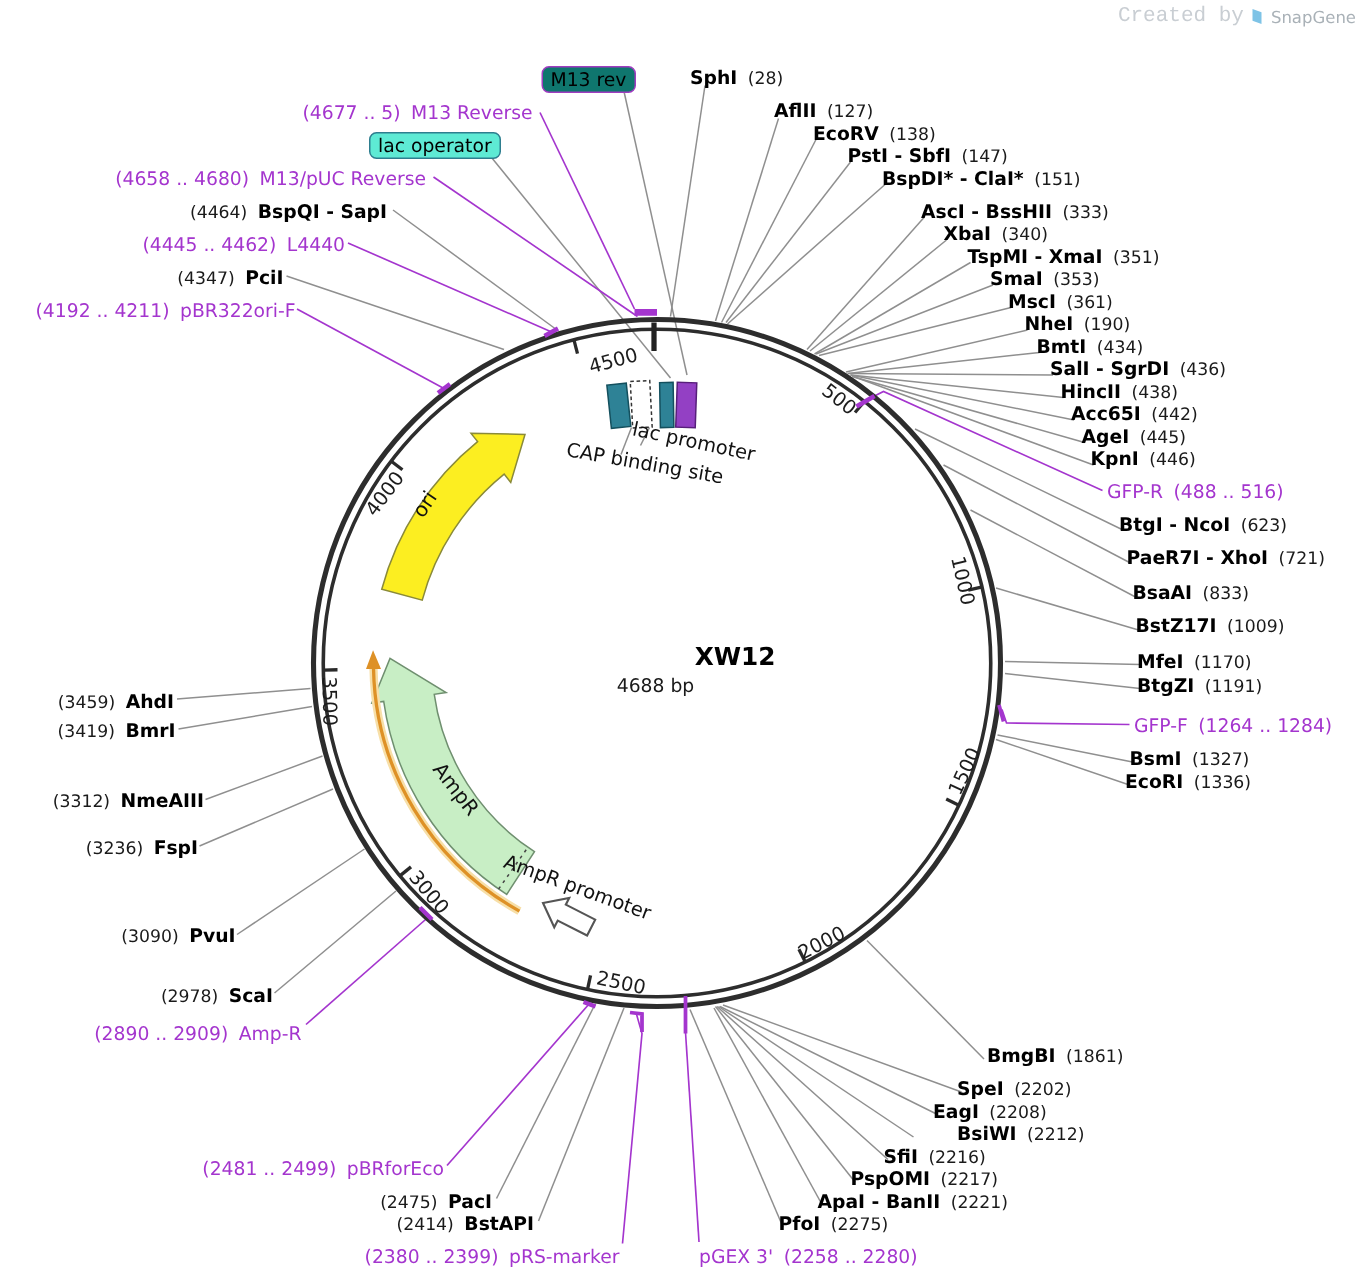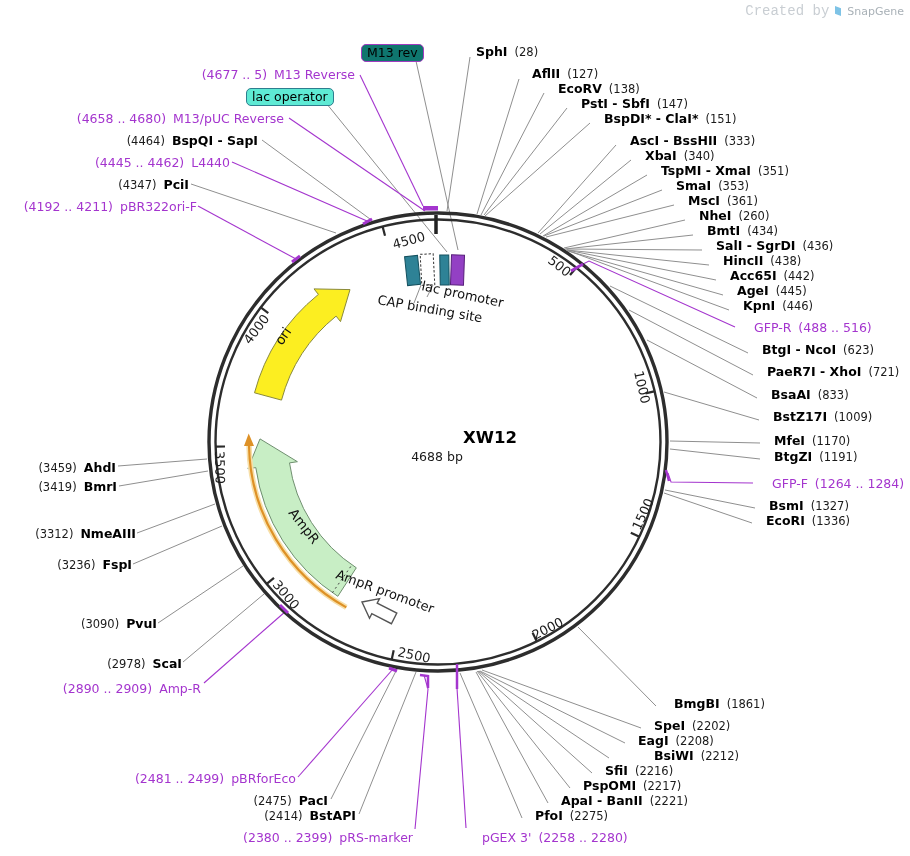--- a/index.html
+++ b/index.html
@@ -1,20 +1,20 @@
 <!DOCTYPE html>
 <html><head>
 <meta charset="utf-8">
 <style>
   html,body{margin:0;padding:0;background:#fff;}
   .stage{position:relative;width:910px;height:856px;background:#ffffff;overflow:hidden;
          font-family:"DejaVu Sans","Liberation Sans",sans-serif;}
   svg.map{position:absolute;left:0;top:0;}
   .site{position:absolute;white-space:nowrap;font-size:12px;color:#000;line-height:15px;}
-  .site .nm{font-weight:bold;font-size:12.5px;color:#000;margin-left:16px;}
+  .site .nm{font-weight:bold;font-size:12.5px;color:#000;}
   .site .ps{font-size:11.5px;color:#1a1a1a;}
   .site.right .ps{margin-left:7px;}
   .site.left{text-align:center;}
   .site.left .nm{margin-left:7px;}
   .site.primer .nm,.site.primer .ps{color:#A435CE;font-weight:normal;font-size:12.5px;}
   .boxed{position:absolute;font-size:12.5px;color:#000;padding:0 5px;border-radius:5px;line-height:16px;white-space:nowrap;}
   .box-m13rev{left:361px;top:44px;background:#0f766e;border:1.5px solid #A03CC0;}
   .box-lacop{left:246px;top:88px;background:#5eead4;border:1.5px solid #2E7E8F;}
   .title{position:absolute;left:357px;top:428px;width:160px;text-align:center;}
   .title .nm{font-weight:bold;font-size:16.5px;color:#000;text-align:right;}
@@ -203,21 +203,21 @@
 <div class="site right" style="left:460px;top:44px"><span class="nm">SphI</span><span class="ps">(28)</span></div>
 <div class="site right" style="left:516px;top:66px"><span class="nm">AflII</span><span class="ps">(127)</span></div>
 <div class="site right" style="left:542px;top:81px"><span class="nm">EcoRV</span><span class="ps">(138)</span></div>
 <div class="site right" style="left:565px;top:96px"><span class="nm">PstI - SbfI</span><span class="ps">(147)</span></div>
 <div class="site right" style="left:588px;top:111px"><span class="nm">BspDI* - ClaI*</span><span class="ps">(151)</span></div>
 <div class="site right" style="left:614px;top:133px"><span class="nm">AscI - BssHII</span><span class="ps">(333)</span></div>
 <div class="site right" style="left:629px;top:148px"><span class="nm">XbaI</span><span class="ps">(340)</span></div>
 <div class="site right" style="left:645px;top:163px"><span class="nm">TspMI - XmaI</span><span class="ps">(351)</span></div>
 <div class="site right" style="left:660px;top:178px"><span class="nm">SmaI</span><span class="ps">(353)</span></div>
 <div class="site right" style="left:672px;top:193px"><span class="nm">MscI</span><span class="ps">(361)</span></div>
-<div class="site right" style="left:683px;top:208px"><span class="nm">NheI</span><span class="ps">(260)</span></div>
+<div class="site right" style="left:683px;top:208px"><span class="nm">NheI</span><span class="ps">(190)</span></div>
 <div class="site right" style="left:691px;top:223px"><span class="nm">BmtI</span><span class="ps">(434)</span></div>
 <div class="site right" style="left:700px;top:238px"><span class="nm">SalI - SgrDI</span><span class="ps">(436)</span></div>
 <div class="site right" style="left:707px;top:253px"><span class="nm">HincII</span><span class="ps">(438)</span></div>
 <div class="site right" style="left:714px;top:268px"><span class="nm">Acc65I</span><span class="ps">(442)</span></div>
 <div class="site right" style="left:721px;top:283px"><span class="nm">AgeI</span><span class="ps">(445)</span></div>
 <div class="site right" style="left:727px;top:298px"><span class="nm">KpnI</span><span class="ps">(446)</span></div>
 <div class="site right primer" style="left:738px;top:320px"><span class="nm">GFP-R</span><span class="ps">(488 .. 516)</span></div>
 <div class="site right" style="left:746px;top:342px"><span class="nm">BtgI - NcoI</span><span class="ps">(623)</span></div>
 <div class="site right" style="left:751px;top:364px"><span class="nm">PaeR7I - XhoI</span><span class="ps">(721)</span></div>
 <div class="site right" style="left:755px;top:387px"><span class="nm">BsaAI</span><span class="ps">(833)</span></div>

